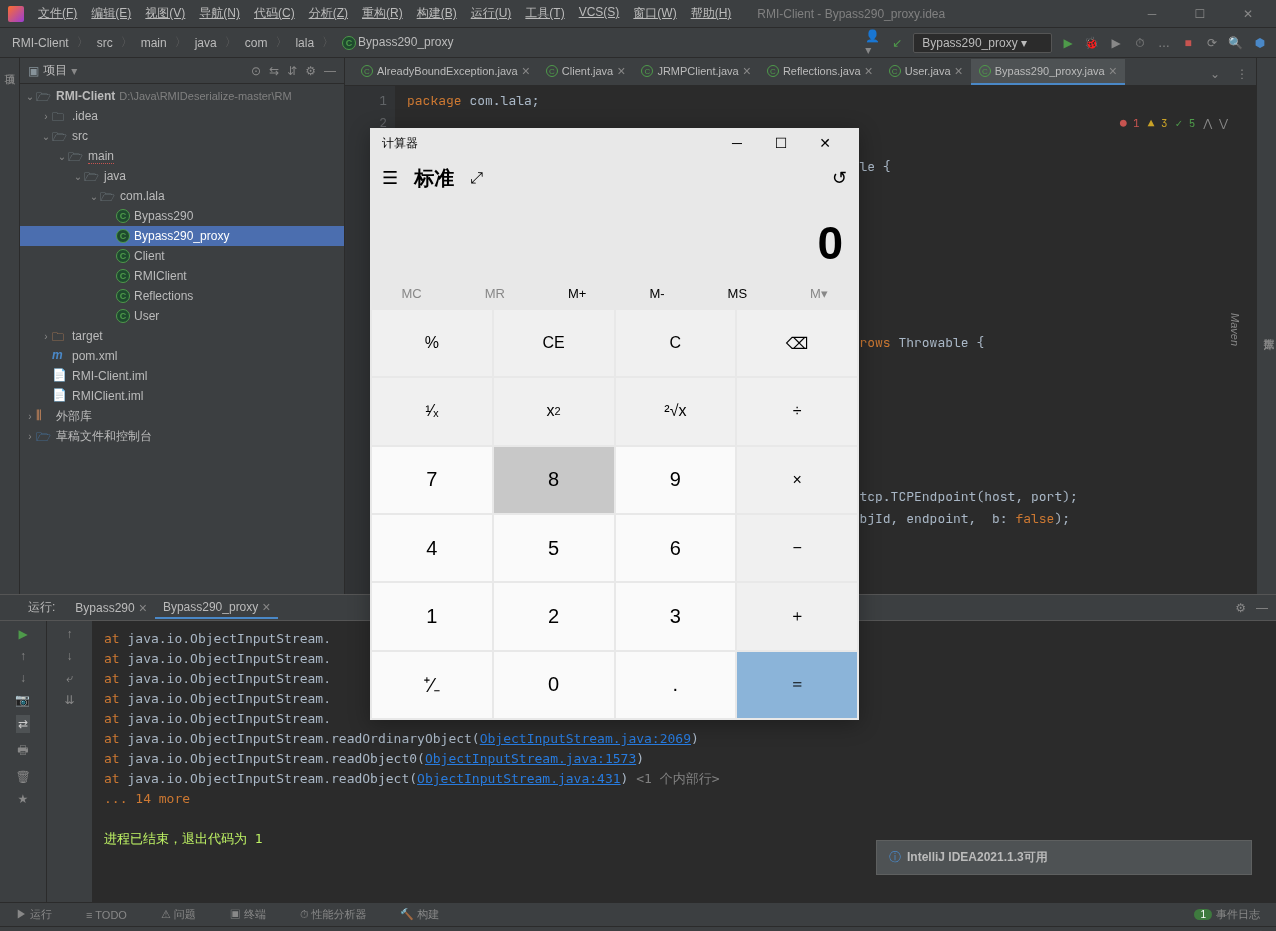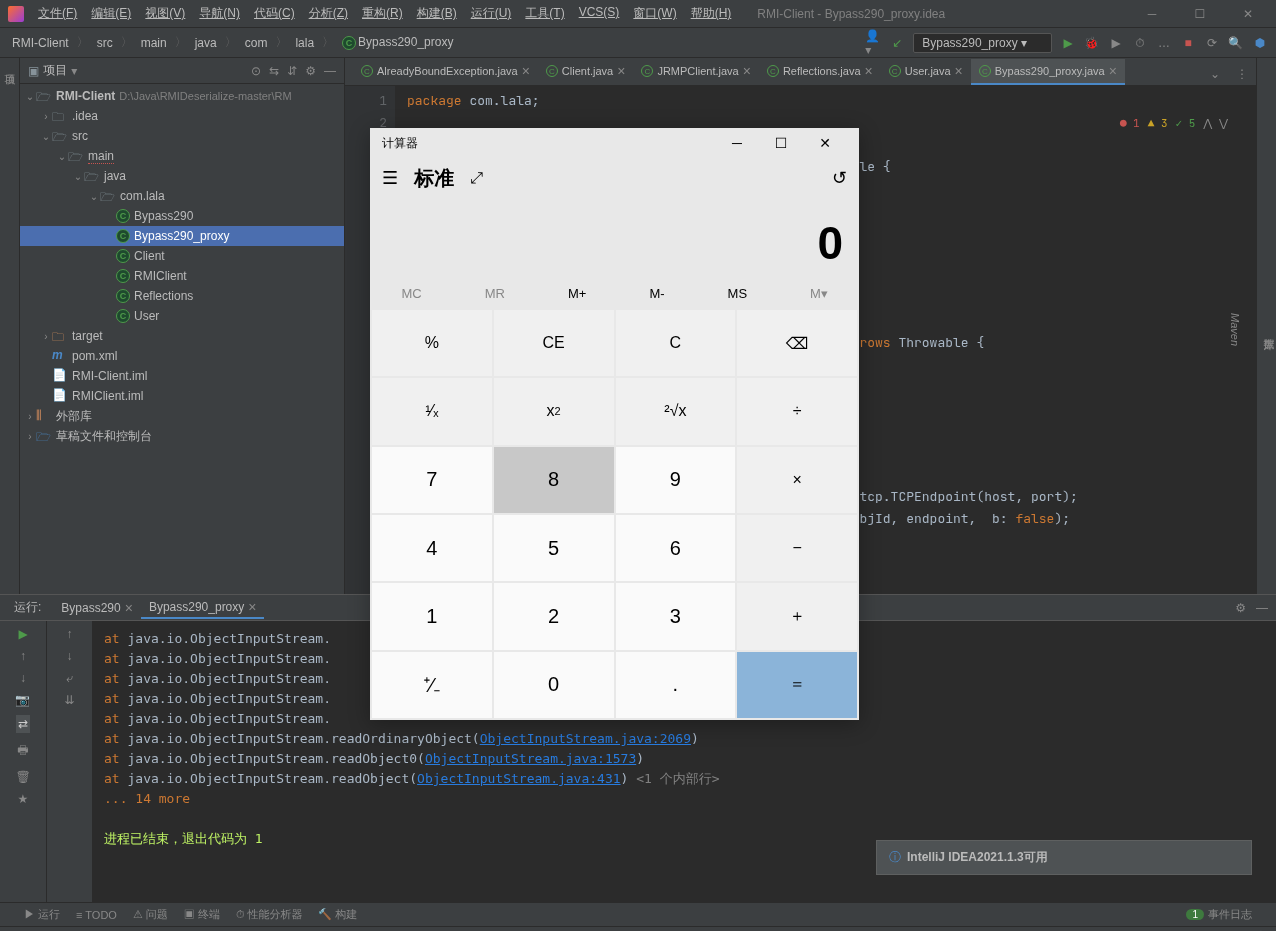--- a/index.html
+++ b/index.html
@@ -55,21 +55,21 @@
 .run-window { height: 282px; background: #2b2b2b; border-top: 1px solid #555; display: flex; }
 .run-tab { padding: 2px 8px; color: #bbbbbb; display: flex; align-items: center; gap: 4px; cursor: pointer; }
 .run-tab.active { border-bottom: 2px solid #4a88c7; }
 .run-sidebar { width: 46px; background: #3c3f41; display: flex; flex-direction: column; align-items: center; padding-top: 6px; gap: 8px; }
 .run-output { flex: 1; padding: 8px 12px; font-family: Consolas, monospace; font-size: 13px; color: #a9b7c6; line-height: 20px; overflow-x: auto; }
 .run-output .at { color: #cc7832; }
 .run-output .link { color: #287bde; text-decoration: underline; cursor: pointer; }
 .run-output .muted { color: #808080; }
 
 
-.tool-bar { height: 24px; background: #3c3f41; border-top: 1px solid #2b2b2b; display: flex; align-items: center; padding: 0 24px; gap: 16px; color: #888; font-size: 11px; }
+.tool-bar { height: 24px; background: #3c3f41; border-top: 1px solid #2b2b2b; display: flex; align-items: center; padding: 0 16px; gap: 34px; color: #888; font-size: 11px; }
 .status-bar { height: 22px; background: #3c3f41; border-top: 1px solid #2b2b2b; display: flex; align-items: center; padding: 0 8px; color: #888; font-size: 11px; }
 .status-right { margin-left: auto; display: flex; gap: 16px; }
 
 
 .calc { position: absolute; left: 370px; top: 128px; width: 489px; height: 592px; background: #e8e8e8; box-shadow: 0 4px 20px rgba(0,0,0,0.3); display: flex; flex-direction: column; color: #000; }
 .calc-titlebar { height: 30px; display: flex; align-items: center; padding: 0 12px; font-size: 12px; }
 .calc-titlebar-right { margin-left: auto; display: flex; }
 .calc-win-btn { width: 44px; height: 30px; display: flex; align-items: center; justify-content: center; cursor: pointer; font-size: 14px; }
 .calc-header { height: 40px; display: flex; align-items: center; padding: 0 12px; gap: 16px; }
 .calc-hamburger { font-size: 18px; cursor: pointer; }
@@ -358,21 +358,21 @@
       </div>
     </div>
   </div>
 
   <div class="right-gutter">
     <span>数据库</span>
     <span style="font-style:italic">Maven</span>
   </div>
 </div>
 
-<div style="height:26px;background:#3c3f41;border-top:1px solid #555;display:flex;align-items:center;padding:0 8px 0 14px">
+<div style="height:26px;background:#3c3f41;border-top:1px solid #555;display:flex;align-items:center;padding:0 8px 0 28px">
   <span>运行:</span>
   <div class="run-tab" style="margin-left:12px">
       <span>Bypass290</span> 
       <span class="tab-close">×</span>
     </div>
   <div class="run-tab active">
       <span>Bypass290_proxy</span> 
       <span class="tab-close">×</span>
     </div>
   <div style="margin-left:auto;display:flex;gap:10px;color:#888">

